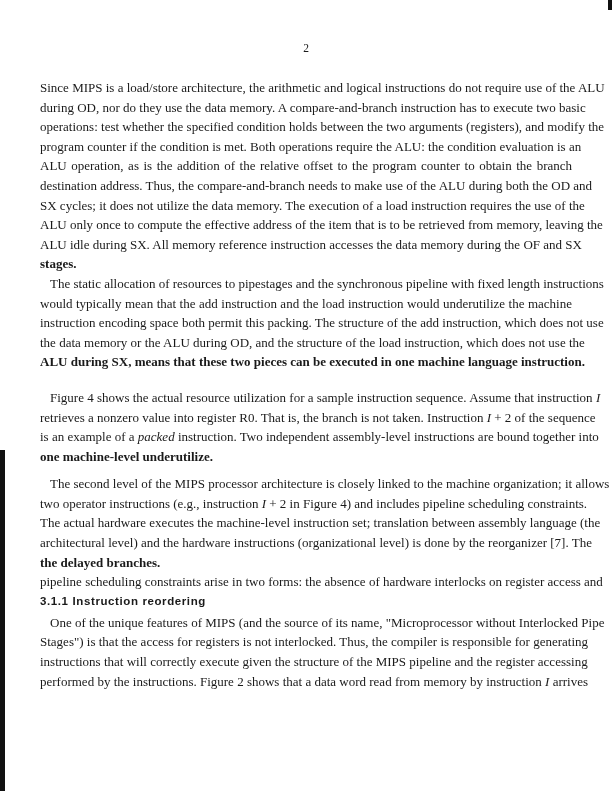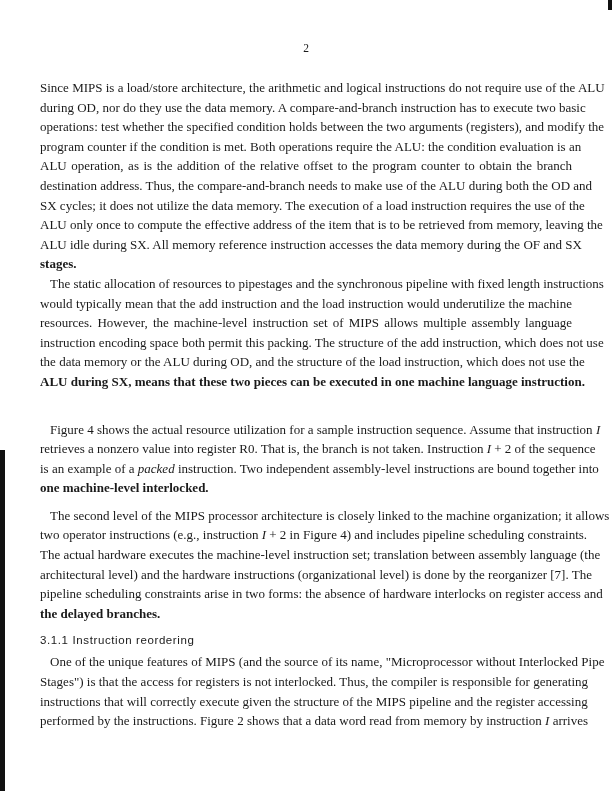--- a/index.html
+++ b/index.html
@@ -59,26 +59,26 @@
     }
     .para .line.last {
       text-align-last: left;
       font-weight: bold;
     }
     .para .line.indent {
       padding-left: 10px;
     }
     .p1 { margin-top: 0; }
     .p2 { margin-top: 0; }
-    .p3 { margin-top: 28px; }
+    .p3 { margin-top: 16px; }
     .p4 { margin-top: 8px; }
     .section-heading {
-      margin: 8px 0 2px 0;
+      margin: 0 0 2px 0;
       font-family: "Liberation Sans", "DejaVu Sans", sans-serif;
-      font-weight: normal;
+      font-weight: bold;
       font-size: 11.5px;
       letter-spacing: 0.6px;
       line-height: 19px;
     }
     .section-heading .num { margin-right: 4px; }
     i { font-style: italic; }
   </style>
 </head>
 <body>
 
@@ -98,40 +98,39 @@
     <span class="line">destination address.  Thus, the compare-and-branch needs to make use of the ALU during both the OD and</span>
     <span class="line">SX cycles; it does not utilize the data memory.  The execution of a load instruction requires the use of the</span>
     <span class="line">ALU only once to compute the effective address of the item that is to be retrieved from memory, leaving the</span>
     <span class="line">ALU idle during SX. All memory reference instruction accesses the data memory during the OF and SX</span>
     <span class="line last">stages.</span>
   </p>
 
   <p class="para p2">
     <span class="line indent">The static allocation of resources to pipestages and the synchronous pipeline with fixed length instructions</span>
     <span class="line">would typically mean that the add instruction and the load instruction would underutilize the machine</span>
-    <span class="line">resources.   However, the machine-level instruction set of MIPS allows multiple assembly language</span>
     <span class="line">instruction encoding space both permit this packing. The structure of the add instruction, which does not use</span>
     <span class="line">the data memory or the ALU during OD, and the structure of the load instruction, which does not use the</span>
     <span class="line last">ALU during SX, means that these two pieces can be executed in one machine language instruction.</span>
   </p>
 
   <p class="para p3">
     <span class="line indent"><span>Figure 4 shows the actual resource utilization for a sample instruction sequence. Assume that instruction </span><i>I</i><span></span></span>
     <span class="line"><span>retrieves a nonzero value into register R0. That is, the branch is not taken.  Instruction </span><i>I</i><span> + 2 of the sequence</span></span>
     <span class="line"><span>is an example of a </span><i>packed</i><span> instruction. Two independent assembly-level instructions are bound together into</span></span>
-    <span class="line last"><span>one machine-level interlocked.</span></span>
+    <span class="line last"><span>one machine-level underutilize.</span></span>
   </p>
 
   <p class="para p4">
     <span class="line indent"><span>The second level of the MIPS processor architecture is closely linked to the machine organization; it allows</span></span>
     <span class="line"><span>two operator instructions (e.g., instruction </span><i>I</i><span> + 2 in Figure 4) and includes pipeline scheduling constraints.</span></span>
     <span class="line"><span>The actual hardware executes the machine-level instruction set; translation between assembly language (the</span></span>
     <span class="line"><span>architectural level) and the hardware instructions (organizational level) is done by the reorganizer [7].  The</span></span>
+    <span class="line last"><span>the delayed branches.</span></span>
     <span class="line"><span>pipeline scheduling constraints arise in two forms: the absence of hardware interlocks on register access and</span></span>
-    <span class="line last"><span>the delayed branches.</span></span>
   </p>
 
   <div class="section-heading">
     <span class="num">3.1.1</span><span>Instruction reordering</span>
   </div>
 
   <p class="para">
     <span class="line indent"><span>One of the unique features of MIPS (and the source of its name, "Microprocessor without Interlocked Pipe</span></span>
     <span class="line"><span>Stages") is that the access for registers is not interlocked. Thus, the compiler is responsible for generating</span></span>
     <span class="line"><span>instructions that will correctly execute given the structure of the MIPS pipeline and the register accessing</span></span>

